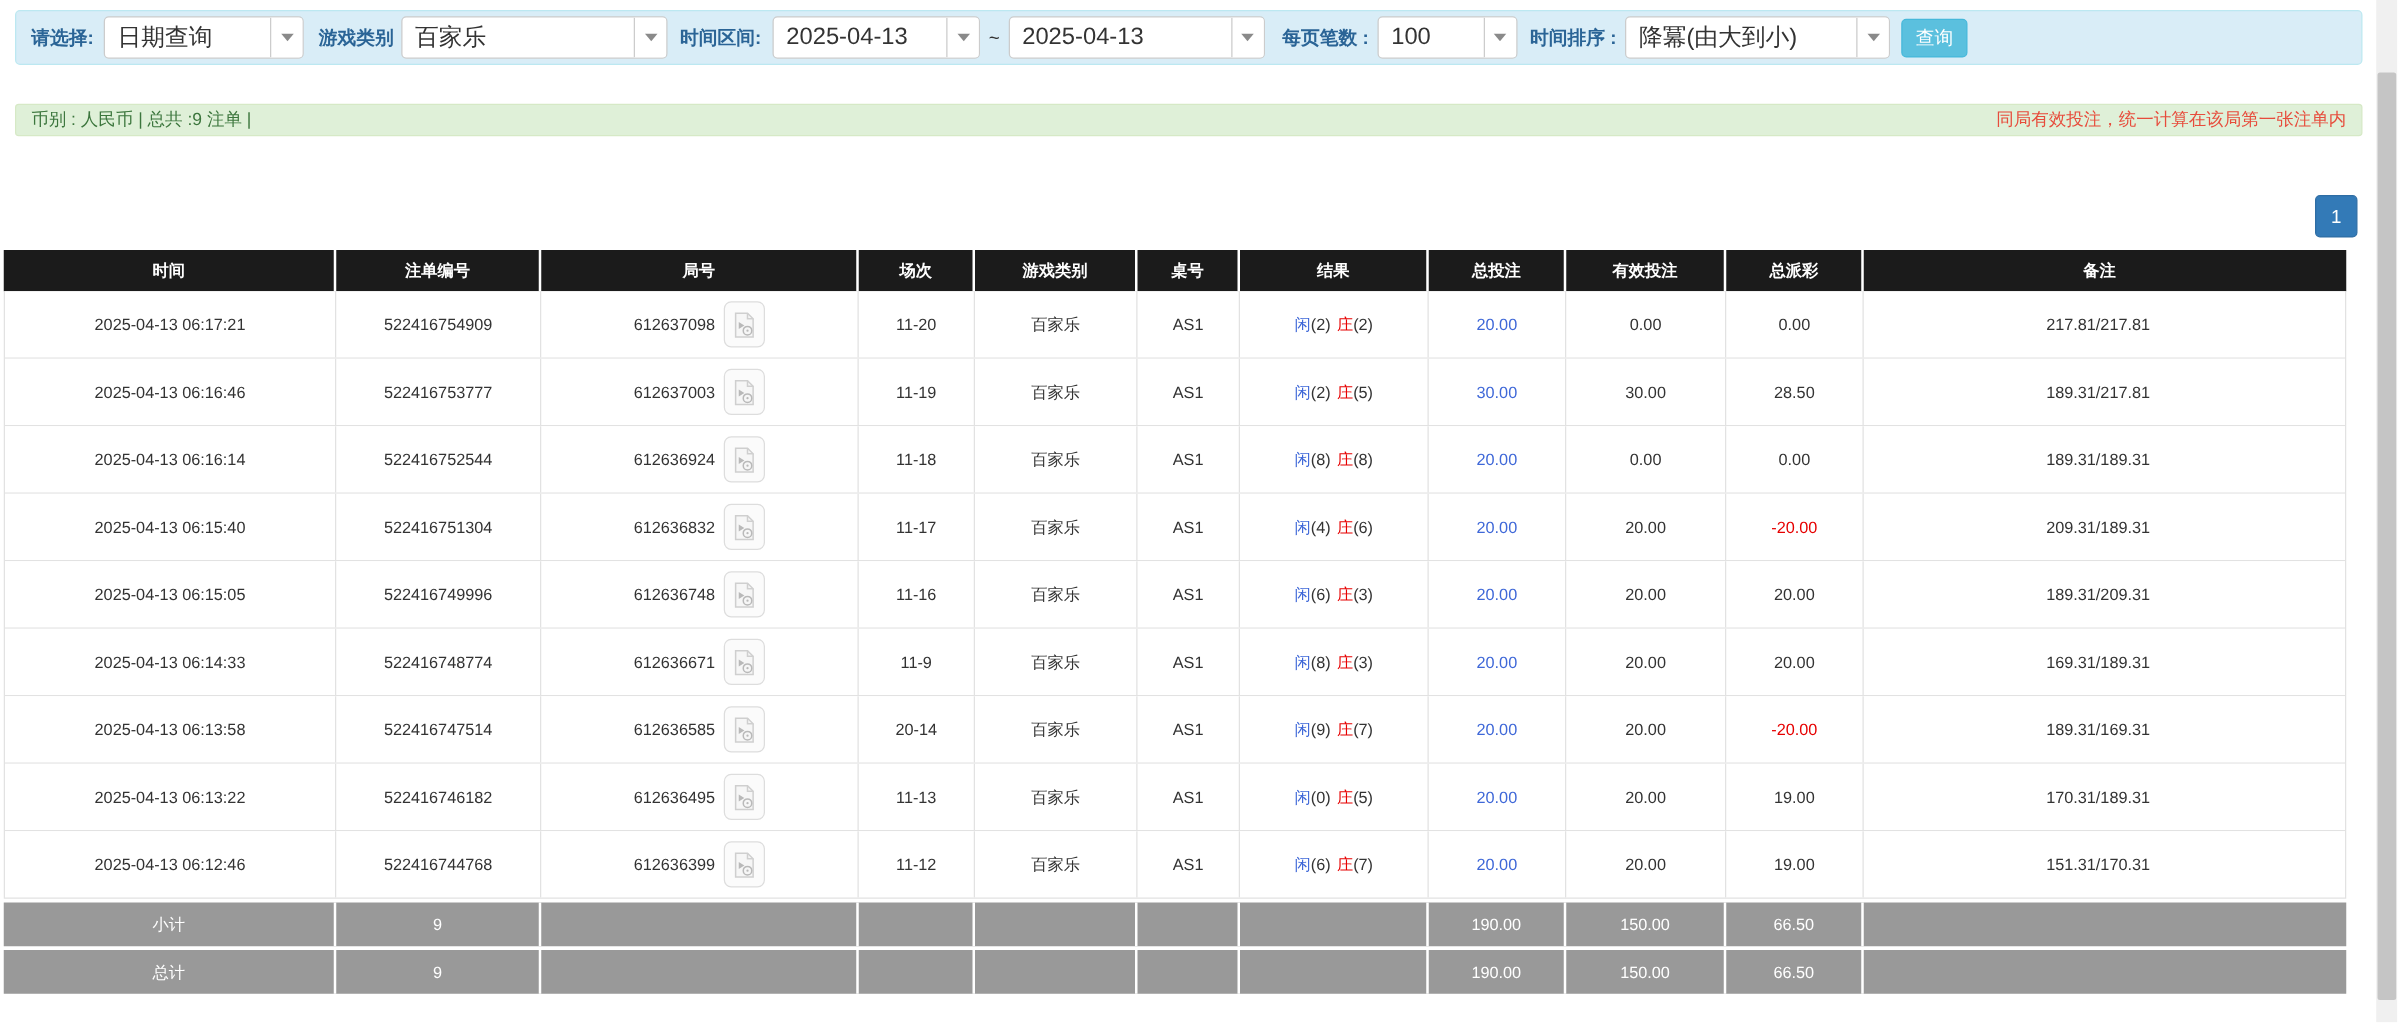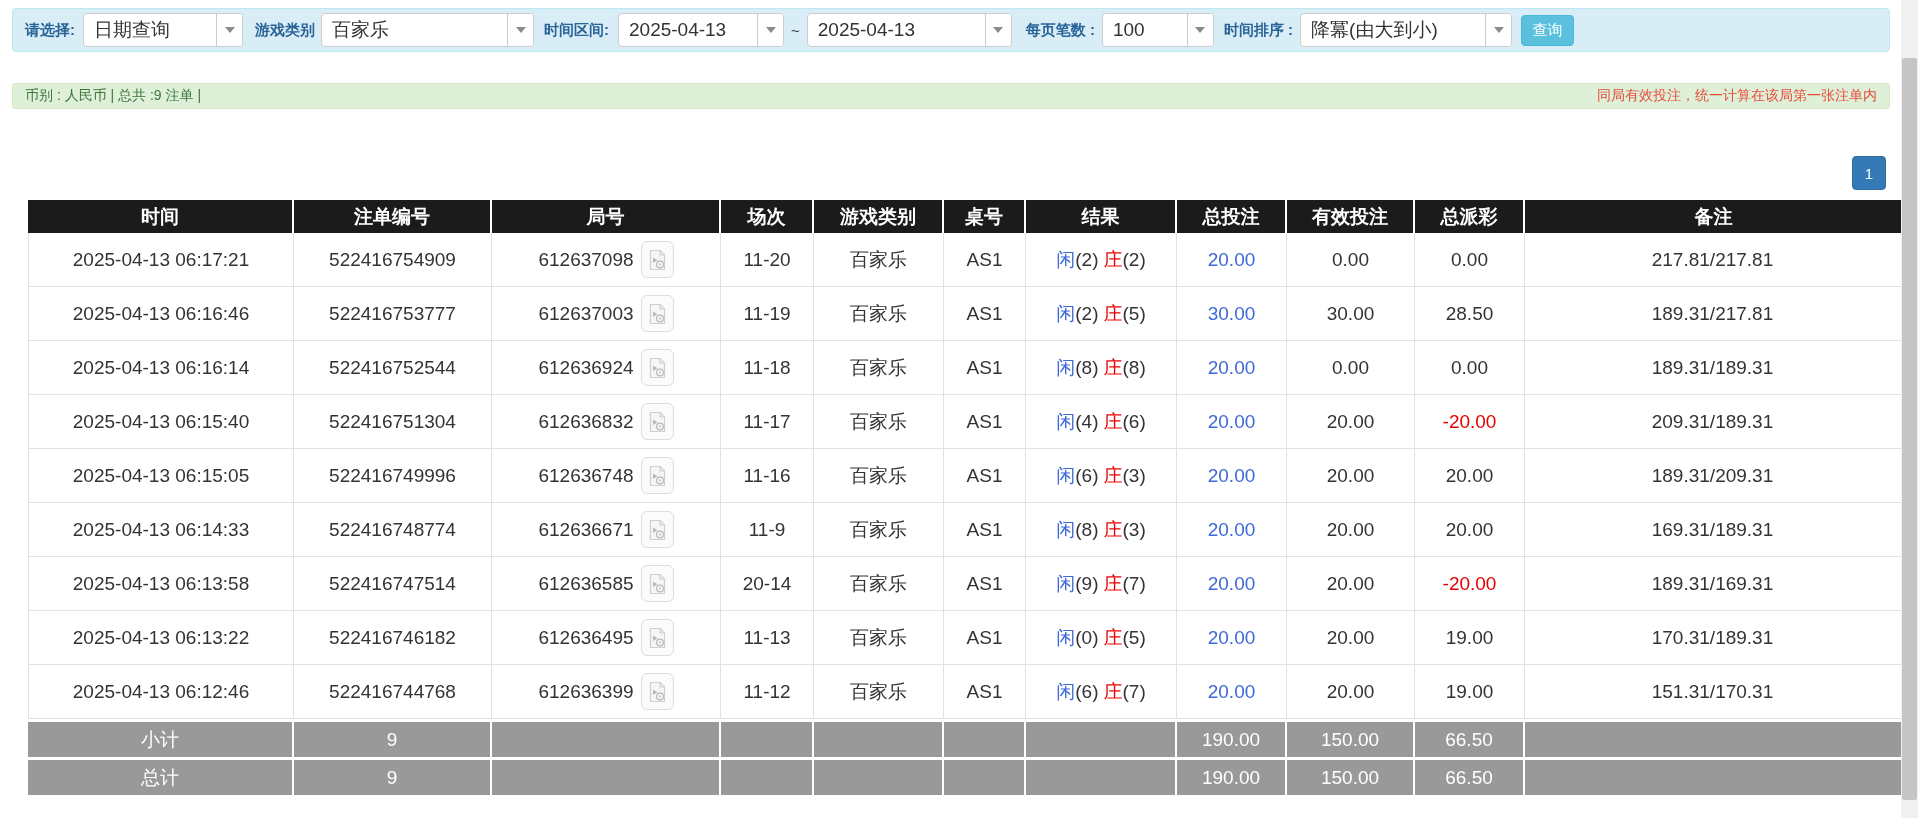--- a/index.html
+++ b/index.html
@@ -41,34 +41,34 @@
   .summary-right { color:var(--notice-red,#e74c3c); }
 
   
   .pagination {
     position:absolute; left:1852px; top:156px; width:34px; height:34px;
     background:var(--pagination-blue,#337ab7); border:1px solid #2e6da4; border-radius:4px;
     color:#fff; font-size:15px; display:flex; align-items:center; justify-content:center; cursor:pointer;
   }
 
   
-  .data-table { position:absolute; left:28px; top:200px; width:1874px; font-size:19px; }
+  .data-table { position:absolute; left:3px; top:200px; width:1874px; font-size:13px; }
   .tr { display:flex; width:100%; }
   .td { display:flex; align-items:center; justify-content:center; text-align:center; }
 
   .thead { height:33px; background:var(--header-bg,#1b1b1b); }
   .thead .td { color:#fff; font-weight:bold; border-right:2px solid #fff; }
   .thead .td:last-child { border-right:none; }
 
   #table-body { border-left:1px solid #e2e2e2; border-right:1px solid #e2e2e2; }
   #table-body .tr { height:54px; background:#fff; border-bottom:1px solid #e2e2e2; }
   #table-body .td { border-right:1px solid #e2e2e2; }
   #table-body .td:last-child { border-right:none; }
 
-  .w-time{width:266px}.w-betid{width:198px}.w-round{width:229px}.w-session{width:93px}
+  .w-time{width:266px}.w-betid{width:164px}.w-round{width:254px}.w-session{width:93px}
   .w-game{width:130px}.w-table{width:82px}.w-result{width:151px}.w-totalbet{width:110px}
   .w-validbet{width:128px}.w-payout{width:110px}.w-remark{width:377px}
   #table-body .w-remark{width:375px} 
   #table-body .w-time{width:265px}
 
   .blue { color:var(--link-blue,#3f68d8); }
   .red  { color:var(--negative-red,#e60000); }
   .link { color:var(--link-blue,#3f68d8); cursor:pointer; }
   .neg  { color:var(--negative-red,#e60000); }
   .result-score { color:#333; }

